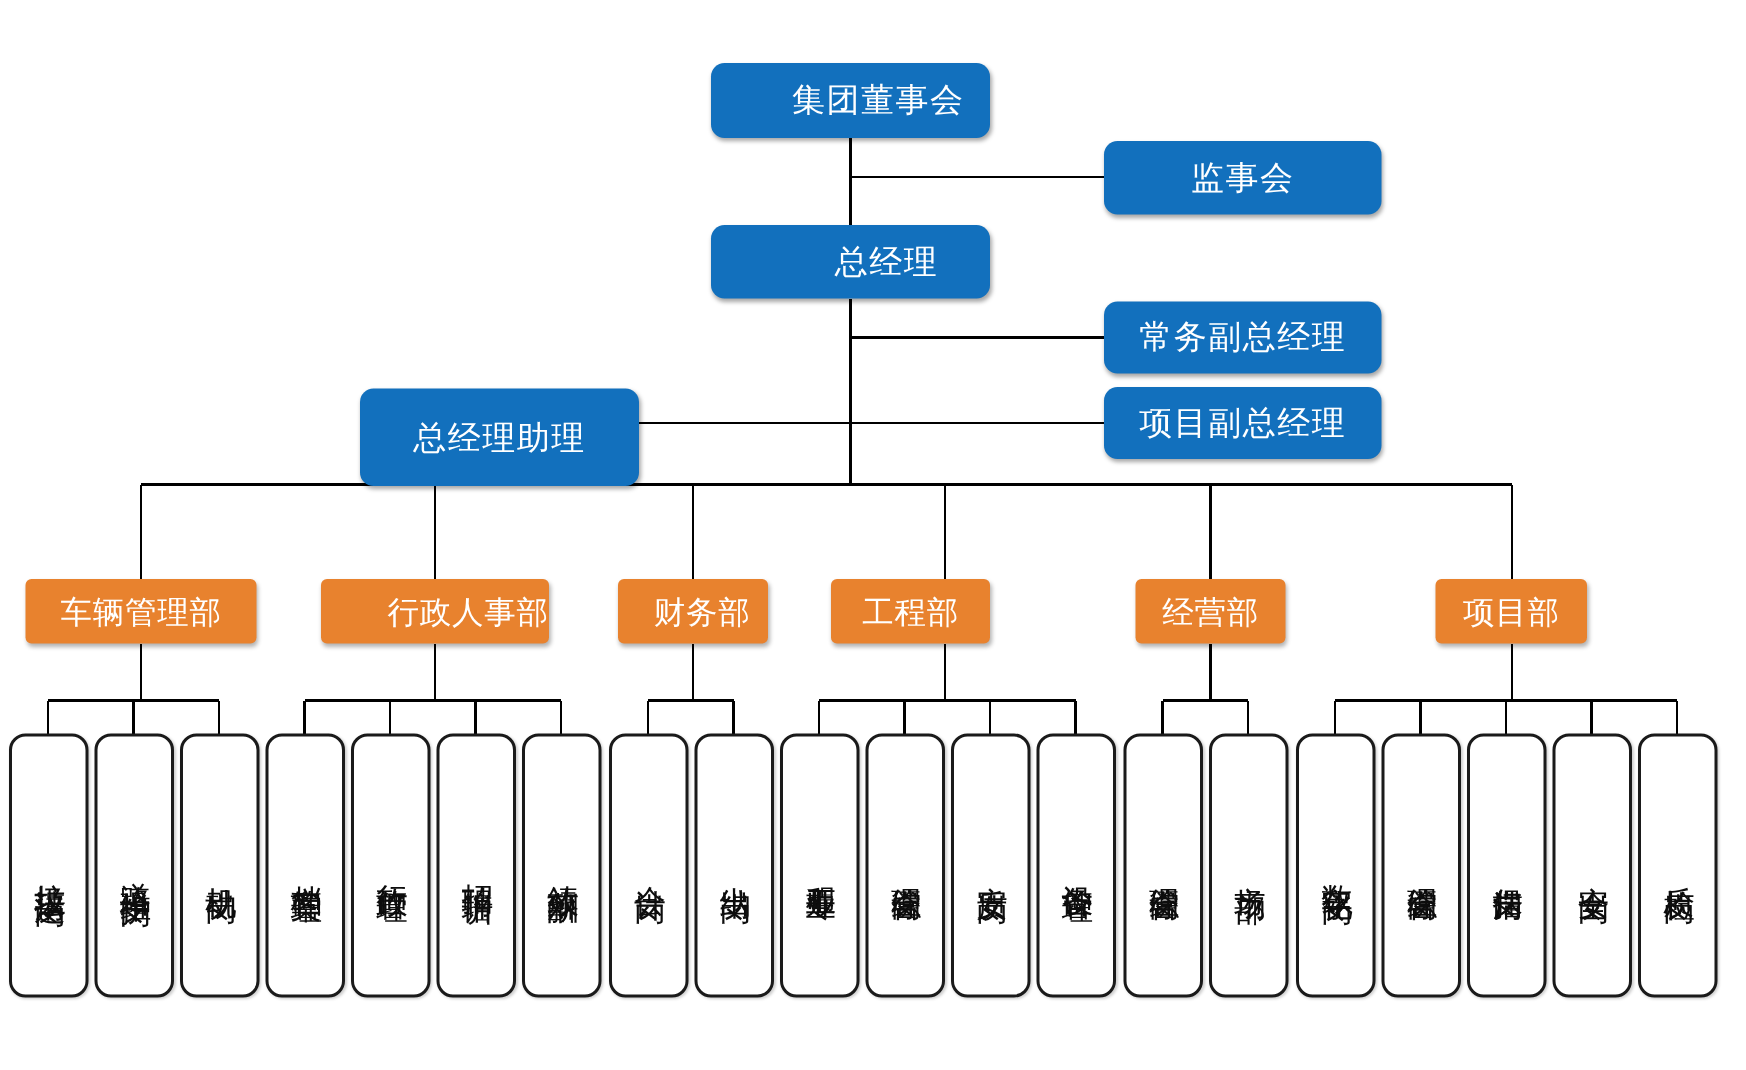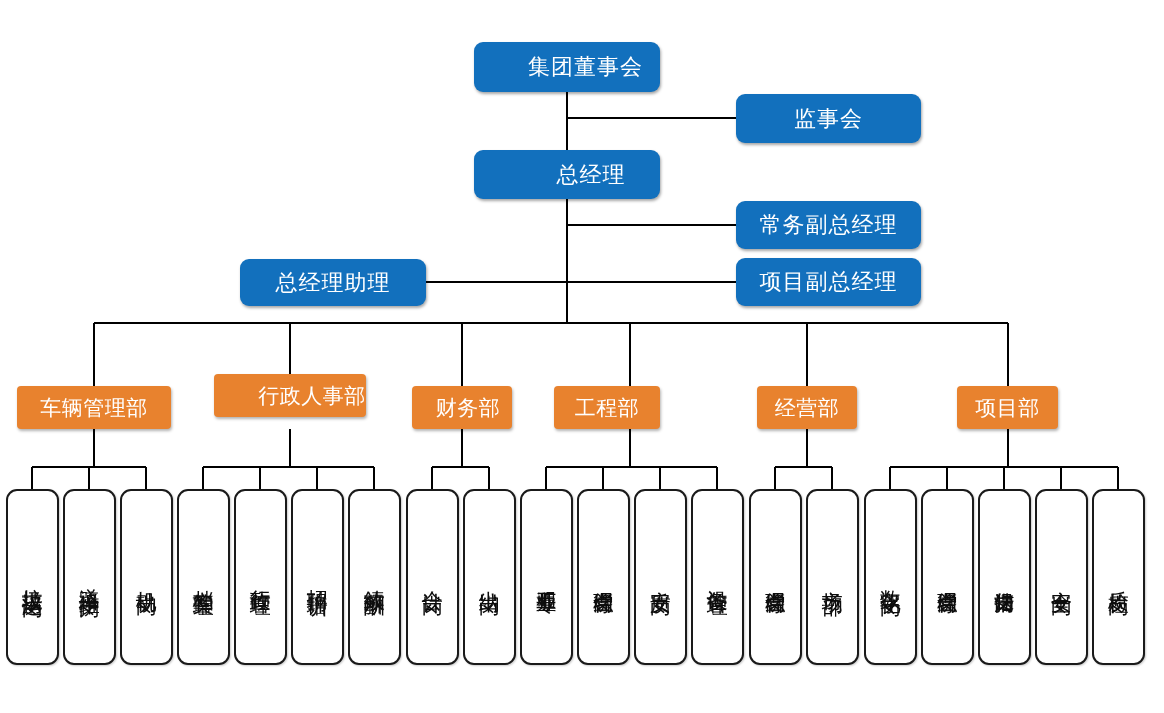--- a/index.html
+++ b/index.html
@@ -117,25 +117,25 @@
   <div class="node blue" style="left:474px;top:42px;width:186px;height:50px;padding-left:37px;">集团董事会</div>
 
   <div class="node blue" style="left:736px;top:94px;width:185px;height:49px;">监事会</div>
 
   <div class="node blue" style="left:474px;top:150px;width:186px;height:49px;padding-left:48px;">总经理</div>
 
   <div class="node blue" style="left:736px;top:201px;width:185px;height:48px;text-align:right;">常务副总经理</div>
 
   <div class="node blue" style="left:736px;top:258px;width:185px;height:48px;">项目副总经理</div>
 
-  <div class="node blue" style="left:240px;top:259px;width:186px;height:47px;font-family:Liberation Mono, monospace;">总经理助理</div>
+  <div class="node blue" style="left:240px;top:259px;width:186px;height:65px;font-family:Liberation Mono, monospace;">总经理助理</div>
 
   <div class="node orange" style="left:17px;top:386px;width:154px;height:43px;">车辆管理部</div>
 
-  <div class="node orange" style="left:214px;top:374px;width:152px;height:43px;padding-left:44px;">行政人事部</div>
+  <div class="node orange" style="left:214px;top:386px;width:152px;height:43px;padding-left:44px;">行政人事部</div>
 
   <div class="node orange" style="left:412px;top:386px;width:100px;height:43px;padding-left:12px;">财务部</div>
 
   <div class="node orange" style="left:554px;top:386px;width:106px;height:43px;">工程部</div>
 
   <div class="node orange" style="left:757px;top:386px;width:100px;height:43px;">经营部</div>
 
   <div class="node orange" style="left:957px;top:386px;width:101px;height:43px;">项目部</div>
 
   <div class="node leaf" style="left:6px;top:489px;width:53px;height:176px;">垃圾清运岗</div>

